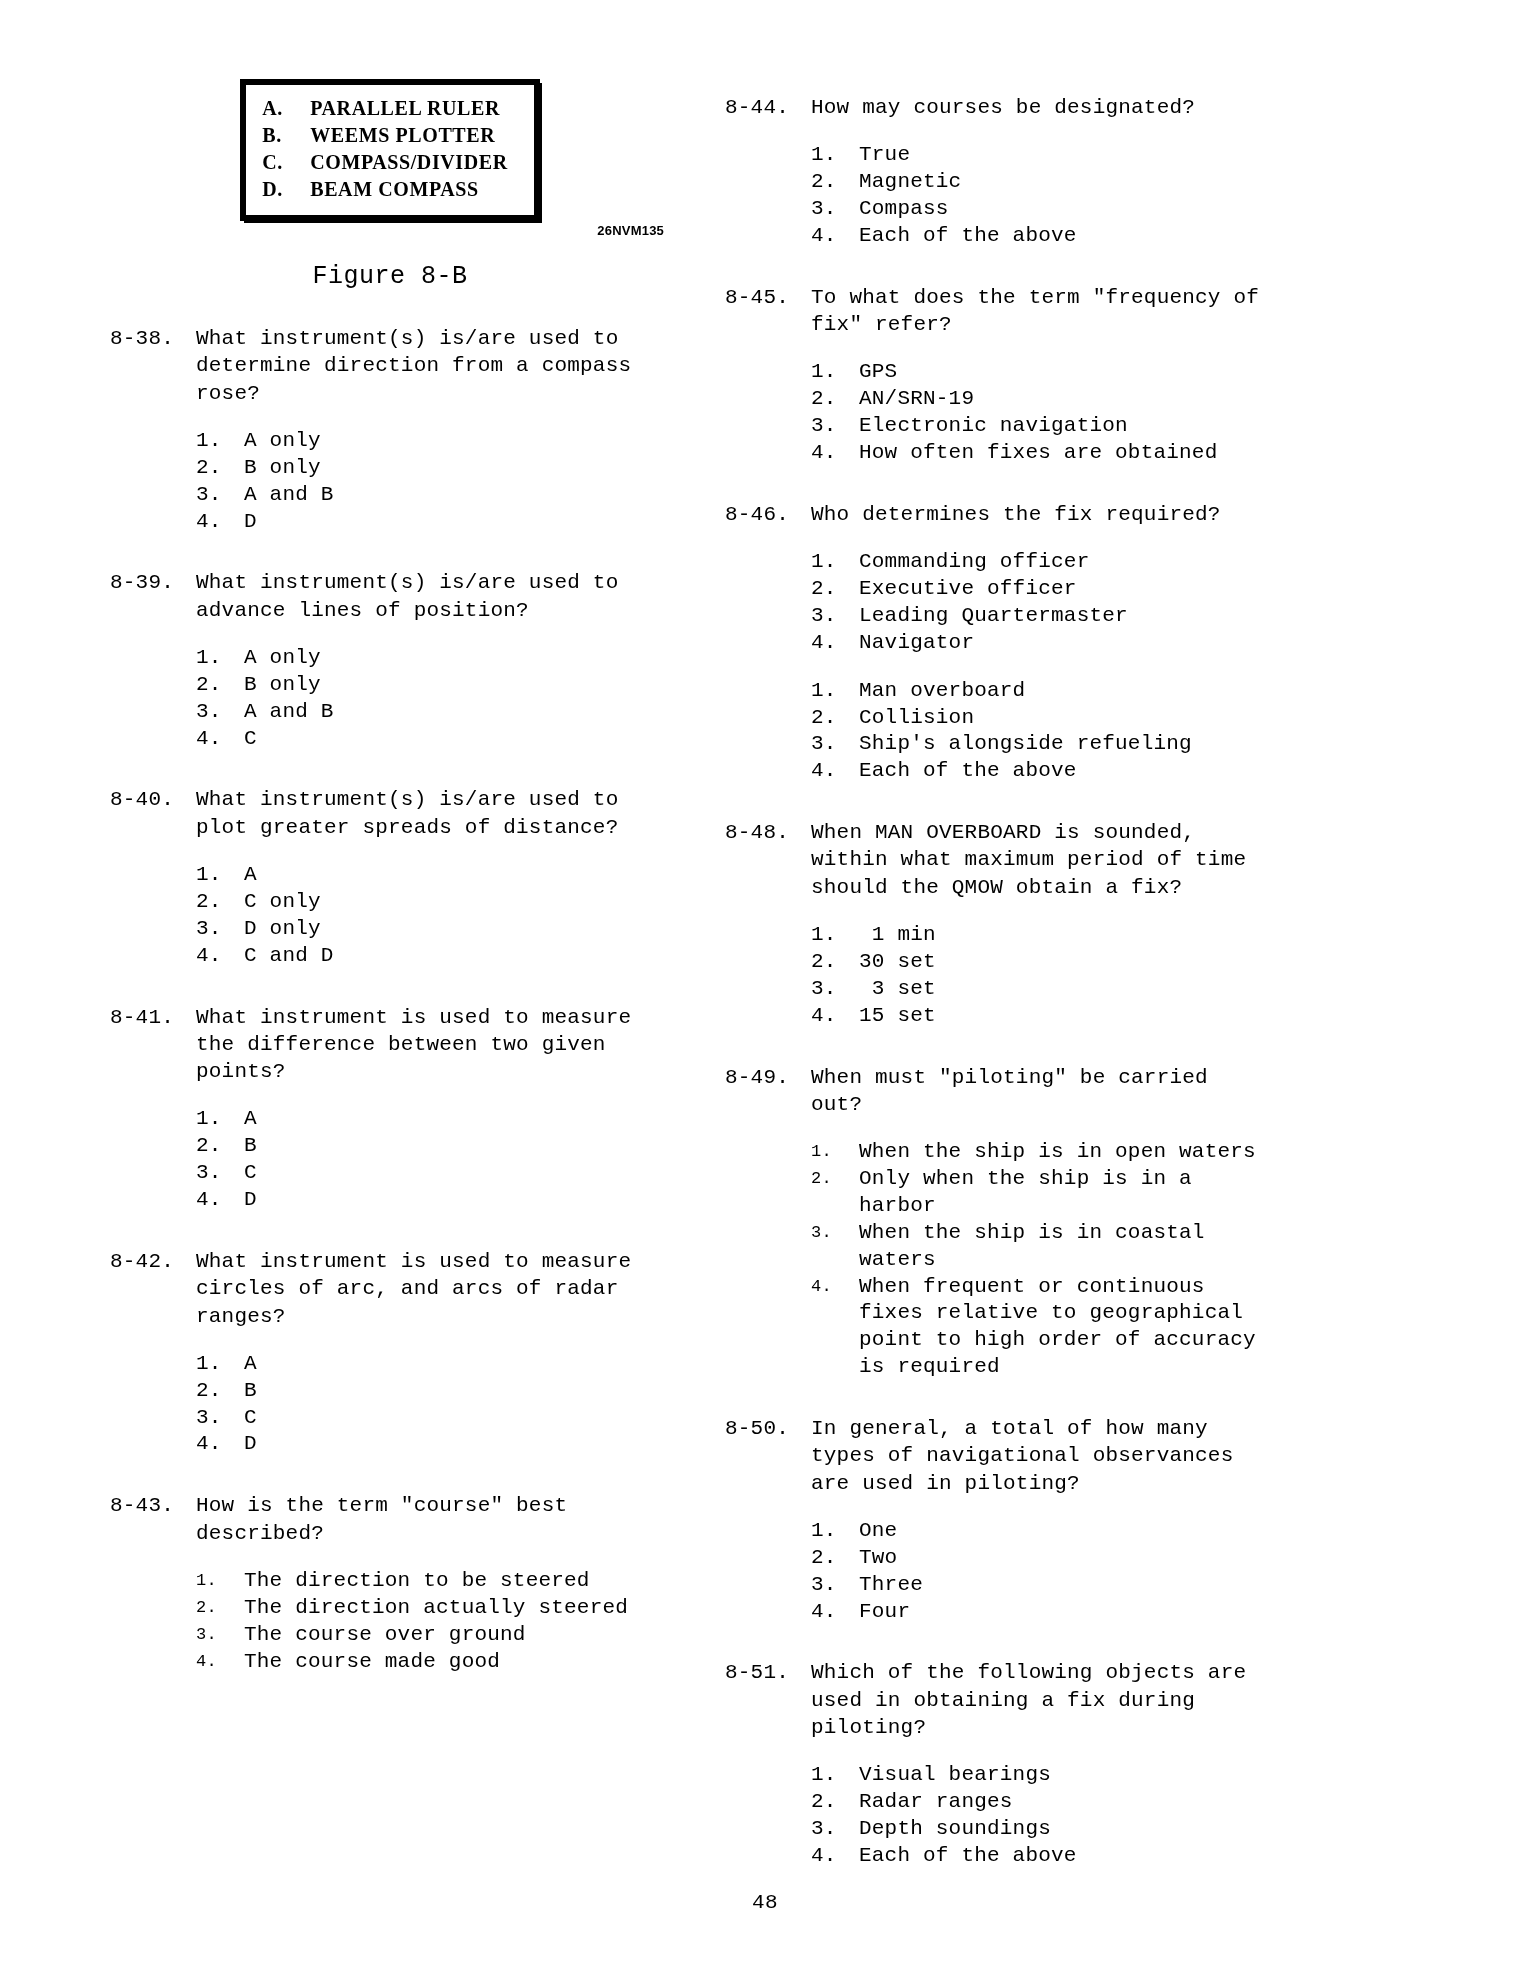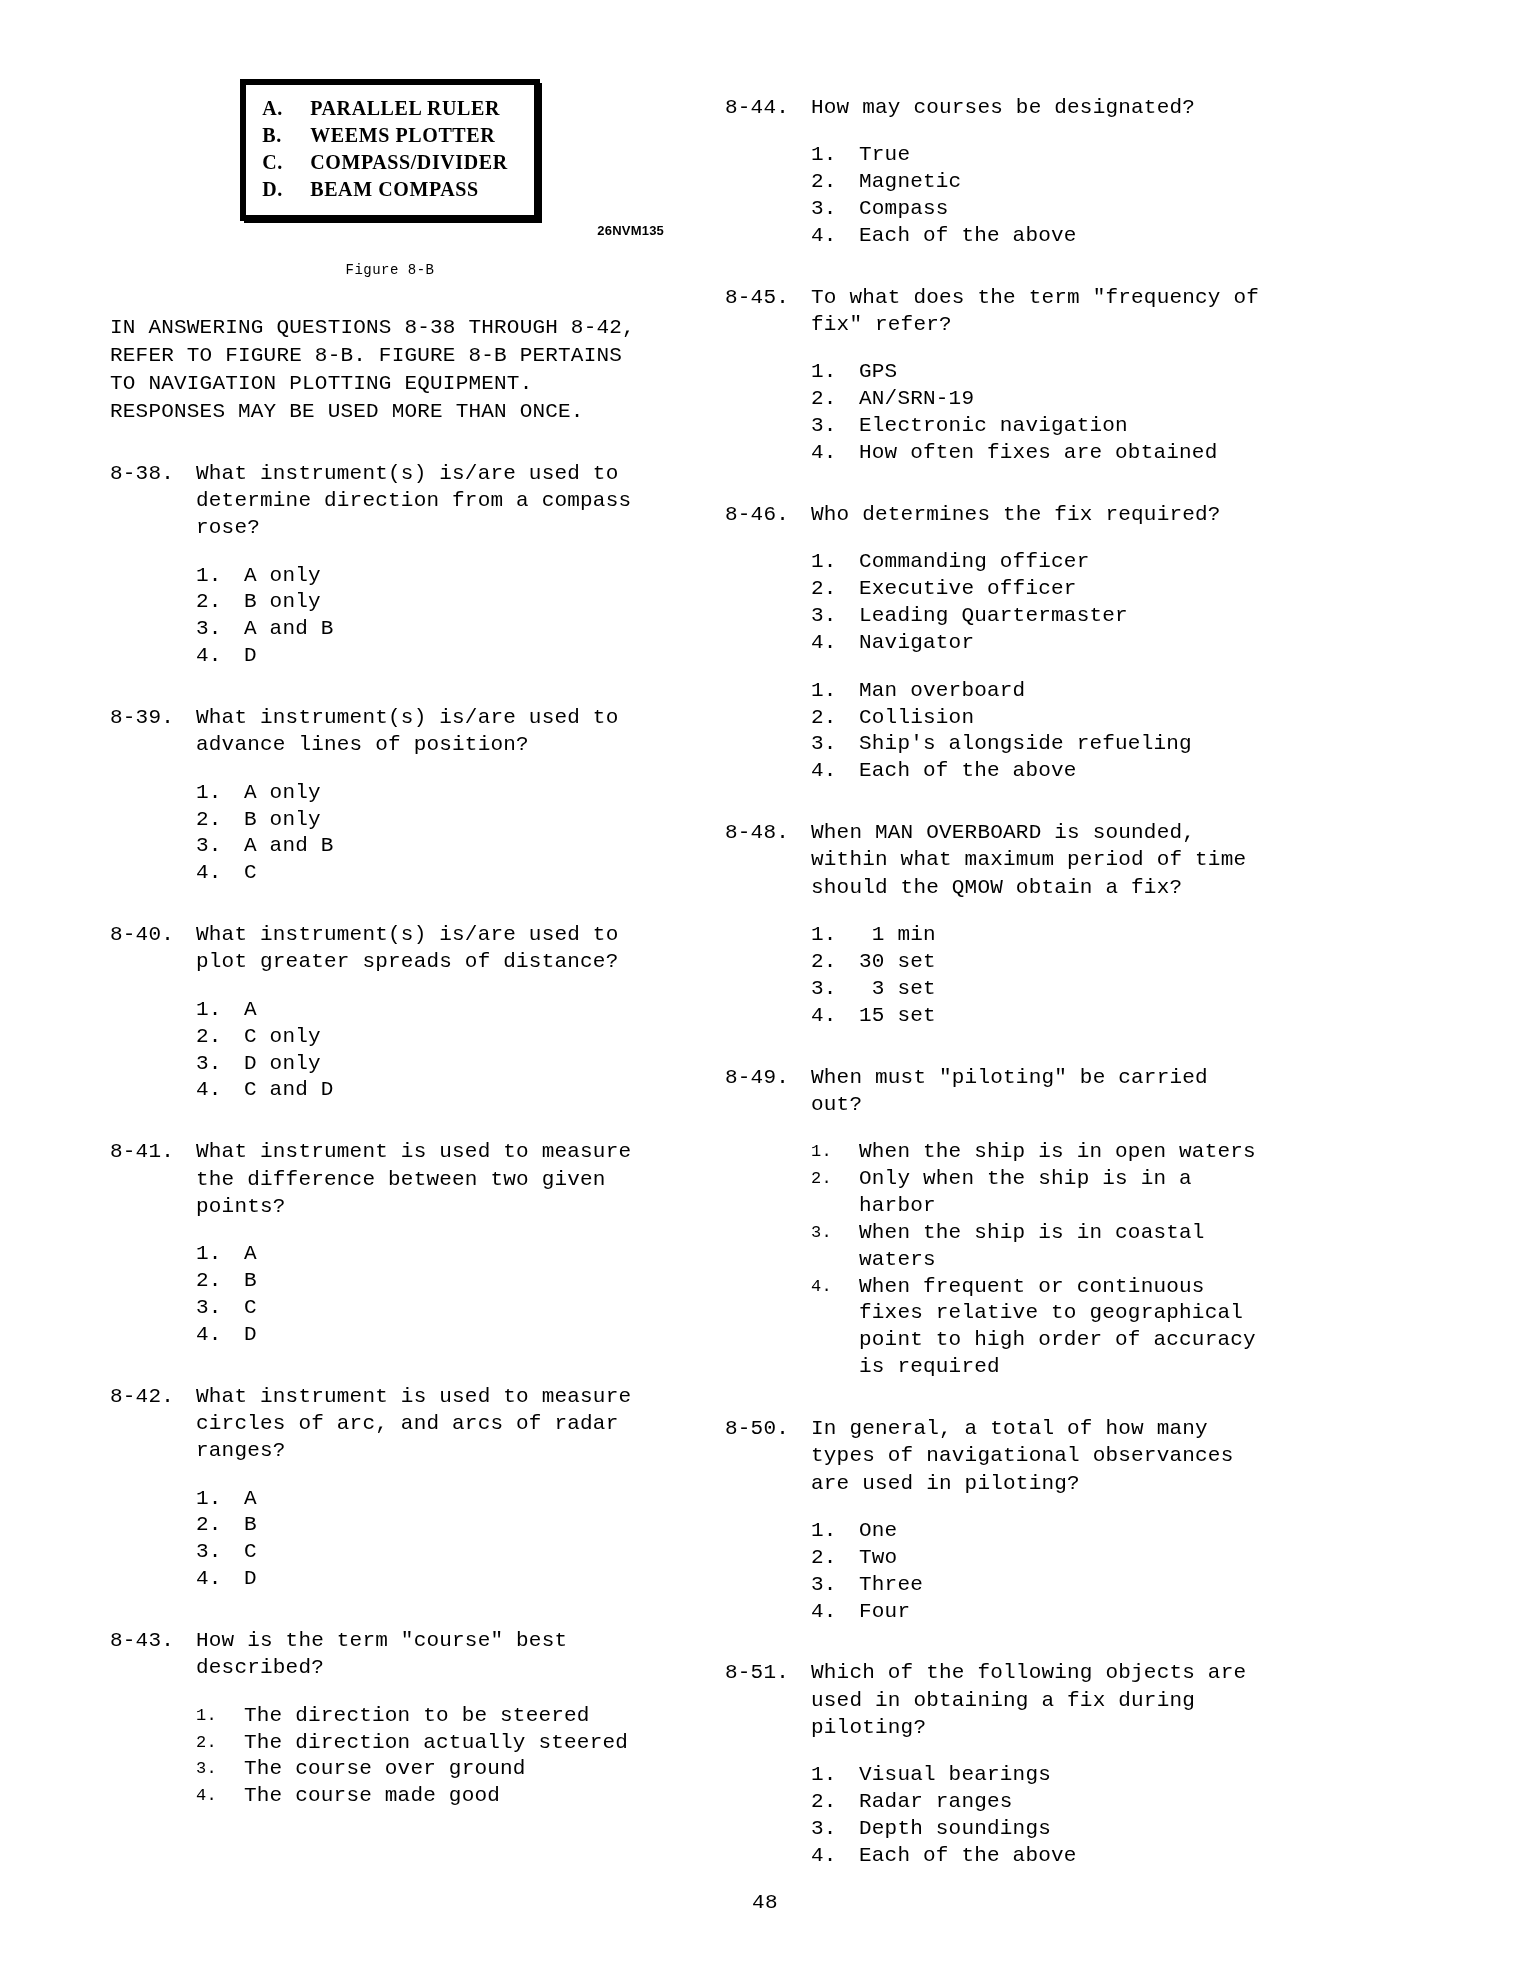--- a/index.html
+++ b/index.html
@@ -66,21 +66,21 @@
     align-self: flex-end;
     font-family: "Liberation Sans", "DejaVu Sans", sans-serif;
     font-weight: bold;
     font-size: 13px;
     letter-spacing: 0.2px;
     margin-top: 3px;
     margin-right: 6px;
   }
   .figure-caption {
     text-align: center;
-    font-size: 14px;
+    font-size: 25px;
     letter-spacing: 0.5px;
     margin: 24px 0 0 0;
     width: 100%;
   }
 
   
   .instructions {
     margin: 36px 0 0 0;
     font-size: 21px;
     line-height: 1.33;
@@ -173,24 +173,20 @@
           </div>
           <div class="fig-row">
             <span class="fig-letter">D.</span>
             <span class="fig-name">BEAM COMPASS</span>
           </div>
         </div>
         <div class="figure-id">26NVM135</div>
         <div class="figure-caption">Figure 8-B</div>
       </div>
 
-      <div class="instructions">IN ANSWERING QUESTIONS 8-38 THROUGH 8-42,
-REFER TO FIGURE 8-B. FIGURE 8-B PERTAINS
-TO NAVIGATION PLOTTING EQUIPMENT.
-RESPONSES MAY BE USED MORE THAN ONCE.</div>
 
       <div id="left-questions">
           <div class="question">
             <div class="q-num">8-38.</div>
             <div class="q-body">
               <div class="q-text">What instrument(s) is/are used to
 determine direction from a compass
 rose?</div>
             </div>
           </div>

